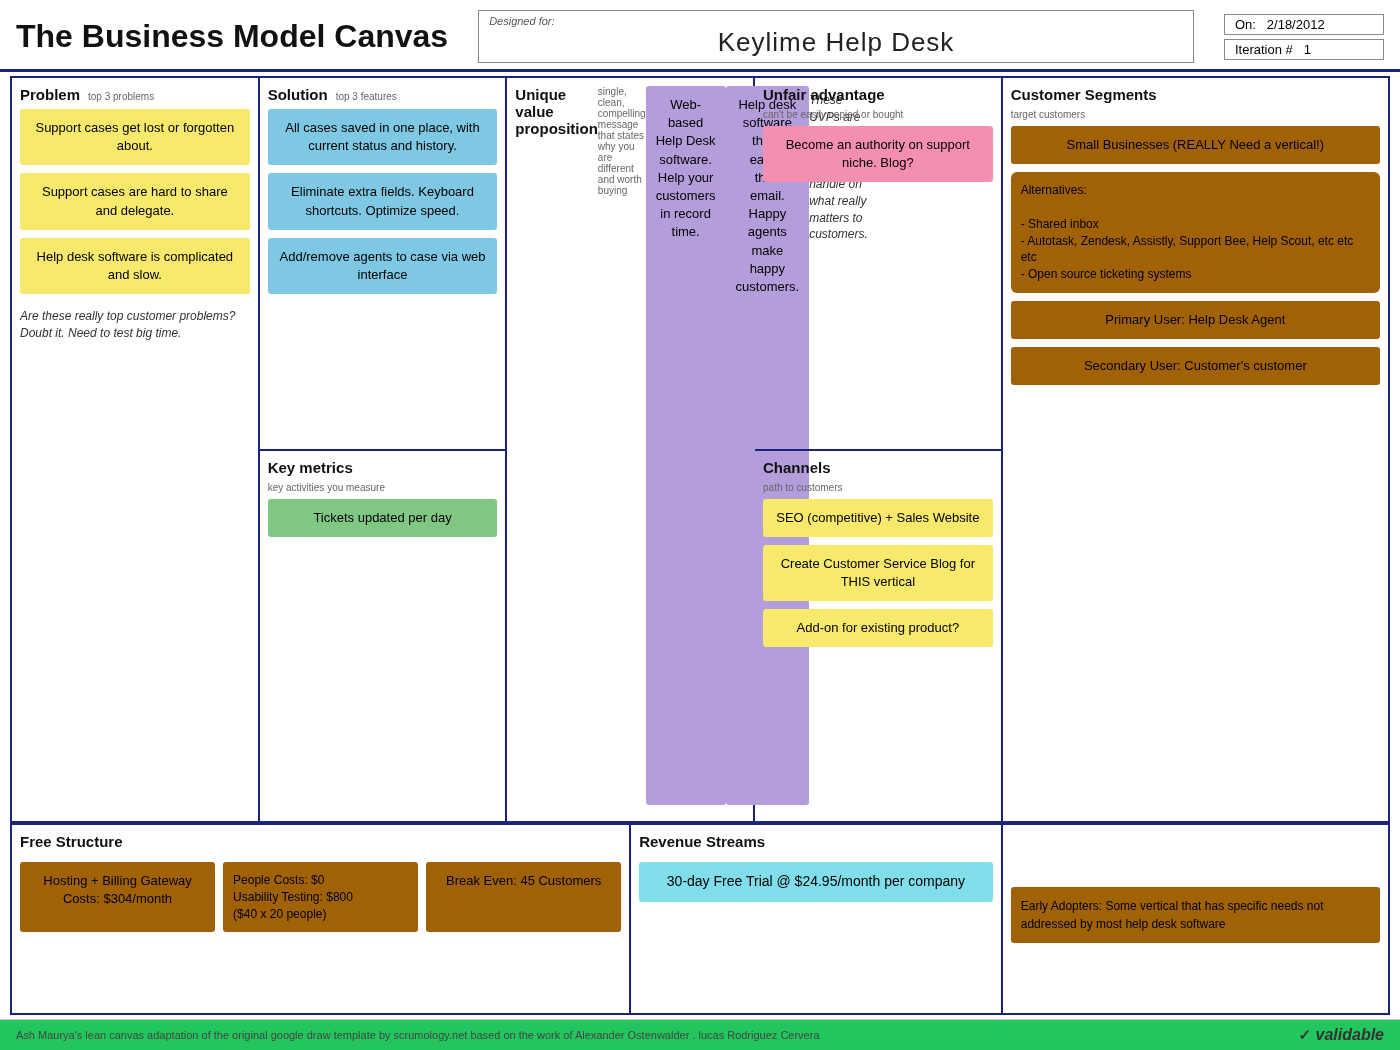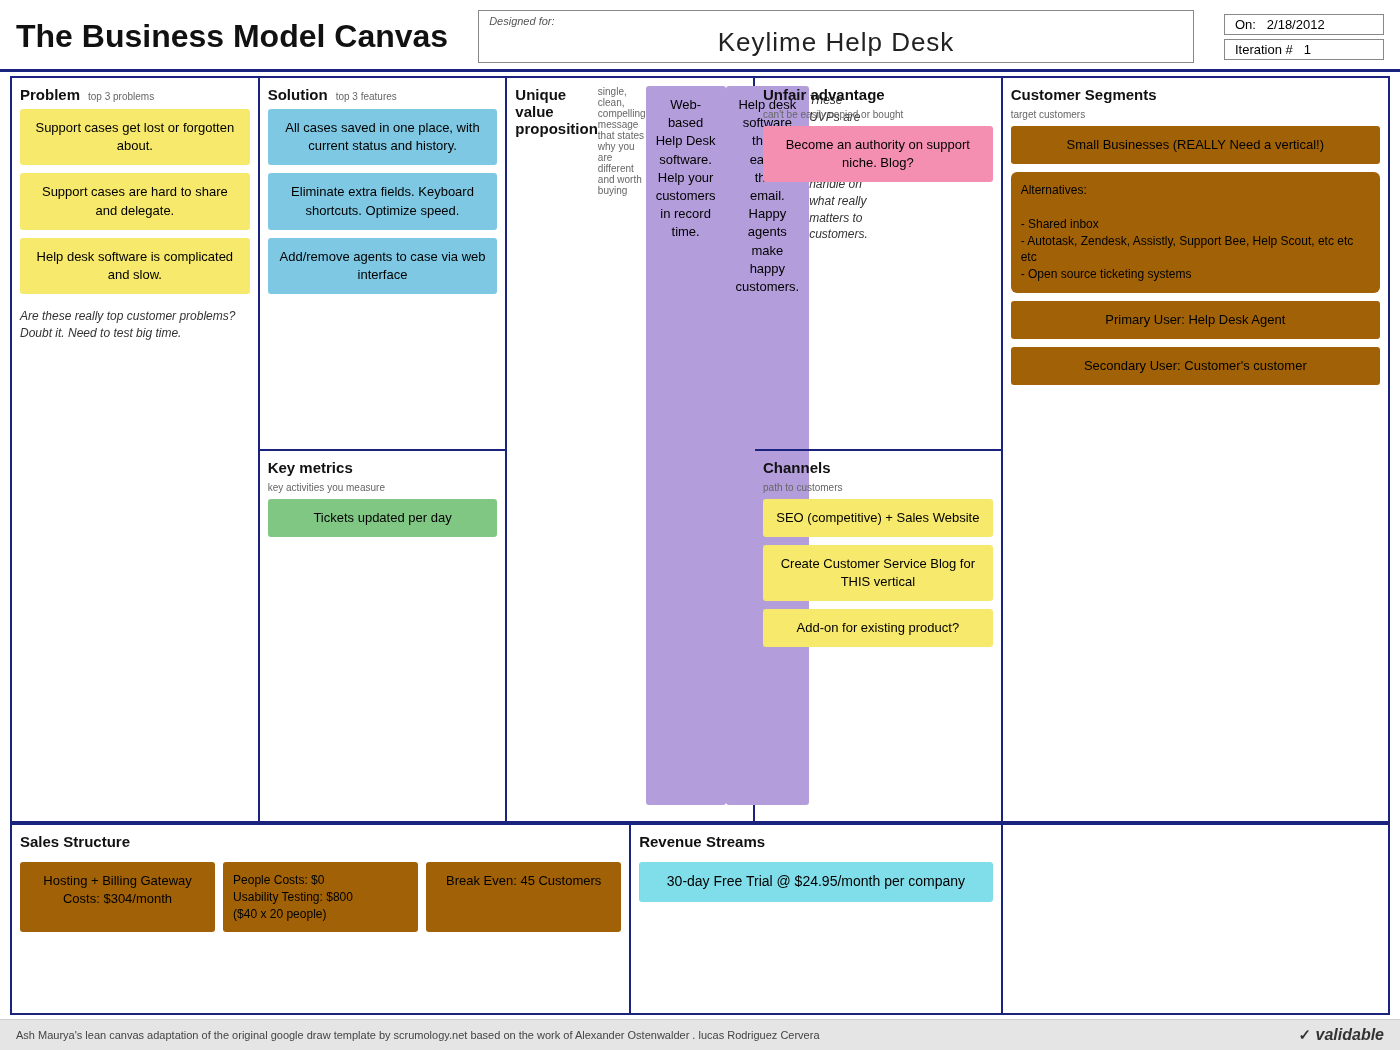--- a/index.html
+++ b/index.html
@@ -138,21 +138,21 @@
       border-top: 2px solid #1a237e;
     }
     .cost-stickies {
       display: flex;
       gap: 8px;
       margin-top: 6px;
     }
 
     
     .footer {
-      background: #e5e5e5;
+      background: #22c55e;
       padding: 6px 16px;
       font-size: 11px;
       color: #444;
       display: flex;
       justify-content: space-between;
       align-items: center;
       border-top: 1px solid #ccc;
     }
     .footer-logo {
       font-size: 16px;
@@ -267,38 +267,41 @@
         <div class="sticky sticky-orange">Primary User: Help Desk Agent</div>
         <div class="sticky sticky-orange">Secondary User: Customer's customer</div>
       </div>
 
     </div>
 
     <div class="canvas-bottom">
 
       <div style="width:45%; border-right:2px solid #1a237e; padding:8px; display:flex; flex-direction:column;">
         <div class="section-header">
-          <span class="section-title">Sales Structure</span>
+          <span class="section-title">Free Structure</span>
         </div>
         <div class="cost-stickies">
           <div class="sticky sticky-orange" style="flex:1; font-size:13px;">Hosting + Billing Gateway Costs: $304/month</div>
           <div class="sticky sticky-orange" style="flex:1; font-size:12px; white-space:pre-line; text-align:left;">People Costs:  $0
 Usability Testing: $800
 ($40 x 20 people)</div>
           <div class="sticky sticky-orange" style="flex:1; font-size:13px;">Break Even:  45 Customers</div>
         </div>
       </div>
 
       <div style="width:27%; border-right:2px solid #1a237e; padding:8px; display:flex; flex-direction:column;">
         <div class="section-header">
           <span class="section-title">Revenue Streams</span>
         </div>
         <div class="sticky sticky-lightblue" style="margin-top:6px; font-size:14px;">30-day Free Trial @ $24.95/month per company</div>
       </div>
 
+      <div style="width:28%; padding:8px; display:flex; flex-direction:column; justify-content:center;">
+        <div class="sticky sticky-orange" style="font-size:12px; text-align:left; line-height:1.5;">Early Adopters: Some vertical that has specific needs not addressed by most help desk software</div>
+      </div>
 
     </div>
 
   </div>
 
   <div class="footer">
     <span>Ash Maurya's lean canvas adaptation of the original google draw template by scrumology.net based on the work of Alexander Ostenwalder . lucas Rodriguez Cervera</span>
     <span class="footer-logo">
       <span style="font-style:normal; font-weight:bold; font-size:15px;">✓</span>
       <span>validable</span>

